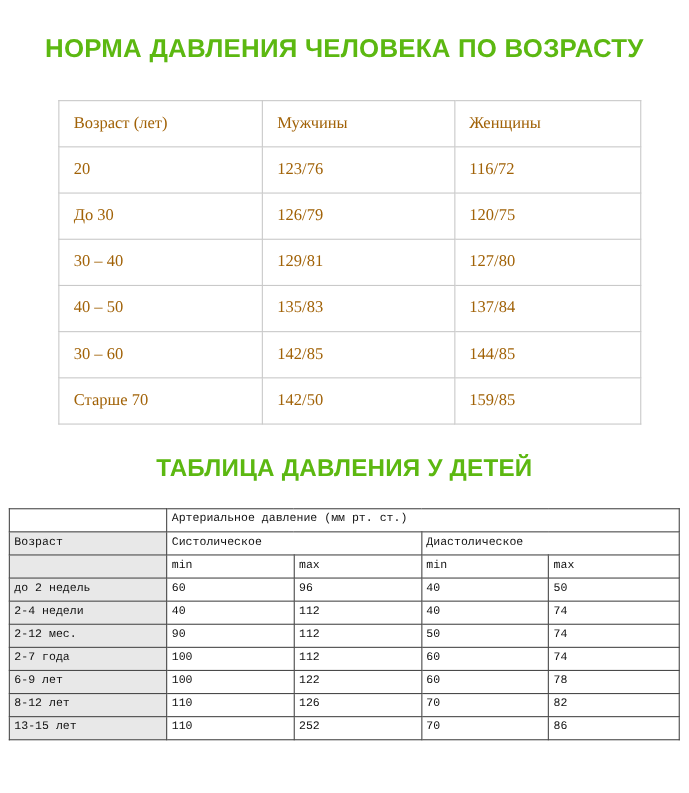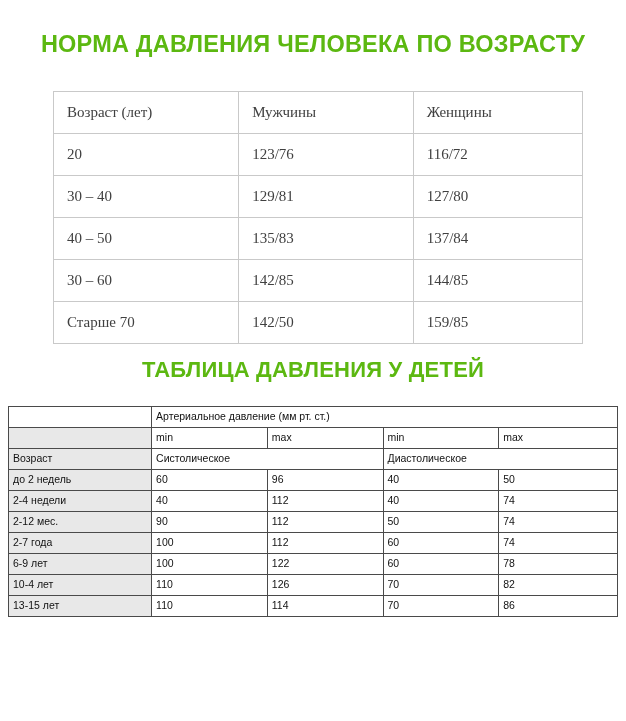--- a/index.html
+++ b/index.html
@@ -25,53 +25,53 @@
     font-weight: bold;
     letter-spacing: 0.2px;
   }
   #title-1 {
     font-size: 23.5px;
     padding-top: 16px;
     line-height: 1.1;
   }
   #title-2 {
     font-size: 22px;
-    margin-top: 14px;
+    margin-top: 28px;
     line-height: 1.1;
   }
 
   
   .adults-wrap {
     margin: 33px 43px 0 53px;
   }
   table.adults {
     width: 100%;
     border-collapse: collapse;
     font-family: "Liberation Serif", serif;
     font-size: 15px;
-    color: #404040;
+    color: #a16207;
   }
   table.adults td {
     border: 1px solid #c9c9c9;
     padding: 12px 0 12px 13px;
     height: 40px;
     vertical-align: middle;
   }
   table.adults col.c1 { width: 35%; }
   table.adults col.c2 { width: 33%; }
   table.adults col.c3 { width: 32%; }
 
   
   .kids-wrap {
     margin: 24px 8px 0 8px;
   }
   table.kids {
     width: 100%;
     border-collapse: collapse;
-    font-family: Liberation Sans, sans-serif;
+    font-family: Liberation Mono, monospace;
     font-size: 10.5px;
     color: #111;
   }
   table.kids td, table.kids th {
     border: 1px solid #4a4a4a;
     padding: 2px 4px;
     height: 21px;
     text-align: left;
     font-weight: normal;
     vertical-align: middle;
@@ -109,20 +109,25 @@
       <tbody>
         <tr>
           <td>Возраст (лет)</td>
           <td>Мужчины</td>
           <td>Женщины</td>
         </tr>
         <tr>
           <td>20</td>
           <td>123/76</td>
           <td>116/72</td>
+        </tr>
+        <tr>
+          <td>До 30</td>
+          <td>126/79</td>
+          <td>120/75</td>
         </tr>
         <tr>
           <td>30 – 40</td>
           <td>129/81</td>
           <td>127/80</td>
         </tr>
         <tr>
           <td>40 – 50</td>
           <td>135/83</td>
           <td>137/84</td>
@@ -151,31 +156,31 @@
           <col class="k3">
           <col class="k4">
           <col class="k5">
         </colgroup>
       <tbody>
         <tr class="kids-head-top">
           <td class="blank"></td>
           <td colspan="4">Артериальное давление (мм рт. ст.)</td>
         </tr>
         <tr>
+          <td class="agecol">Возраст</td>
+          <td colspan="2">Систолическое</td>
+          <td colspan="2">Диастолическое</td>
+        </tr>
+        <tr>
           <td class="agecol"></td>
           <td>min</td>
           <td>max</td>
           <td>min</td>
           <td>max</td>
         </tr>
-        <tr>
-          <td class="agecol">Возраст</td>
-          <td colspan="2">Систолическое</td>
-          <td colspan="2">Диастолическое</td>
-        </tr>
 
         <tr>
           <td class="agecol">до 2 недель</td>
           <td>60</td>
           <td>96</td>
           <td>40</td>
           <td>50</td>
         </tr>
         <tr>
           <td class="agecol">2-4 недели</td>
@@ -199,30 +204,30 @@
           <td>74</td>
         </tr>
         <tr>
           <td class="agecol">6-9 лет</td>
           <td>100</td>
           <td>122</td>
           <td>60</td>
           <td>78</td>
         </tr>
         <tr>
-          <td class="agecol">10-4 лет</td>
+          <td class="agecol">8-12 лет</td>
           <td>110</td>
           <td>126</td>
           <td>70</td>
           <td>82</td>
         </tr>
         <tr>
           <td class="agecol">13-15 лет</td>
           <td>110</td>
-          <td>114</td>
+          <td>252</td>
           <td>70</td>
           <td>86</td>
         </tr>
       </tbody>
     </table>
   </div>
 
 </div>
 
 </body></html>

